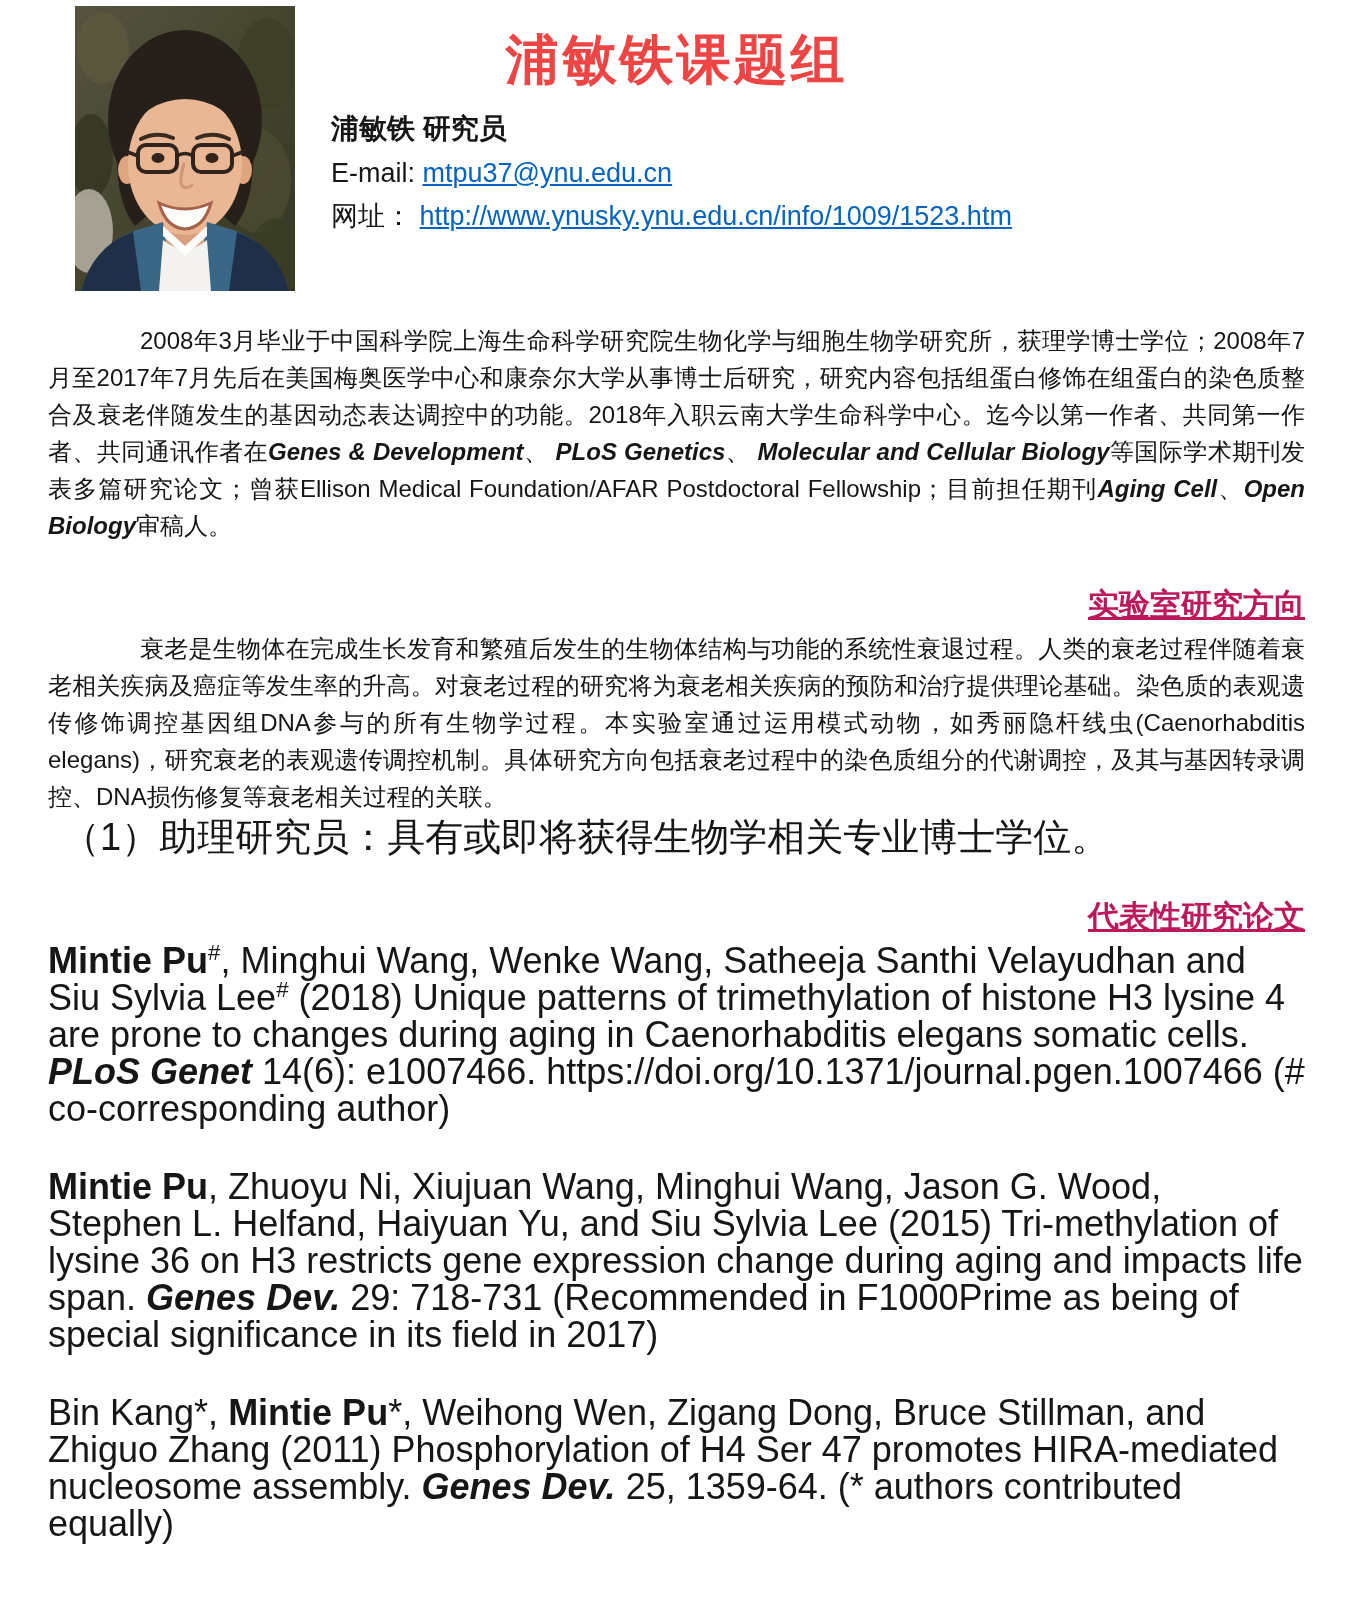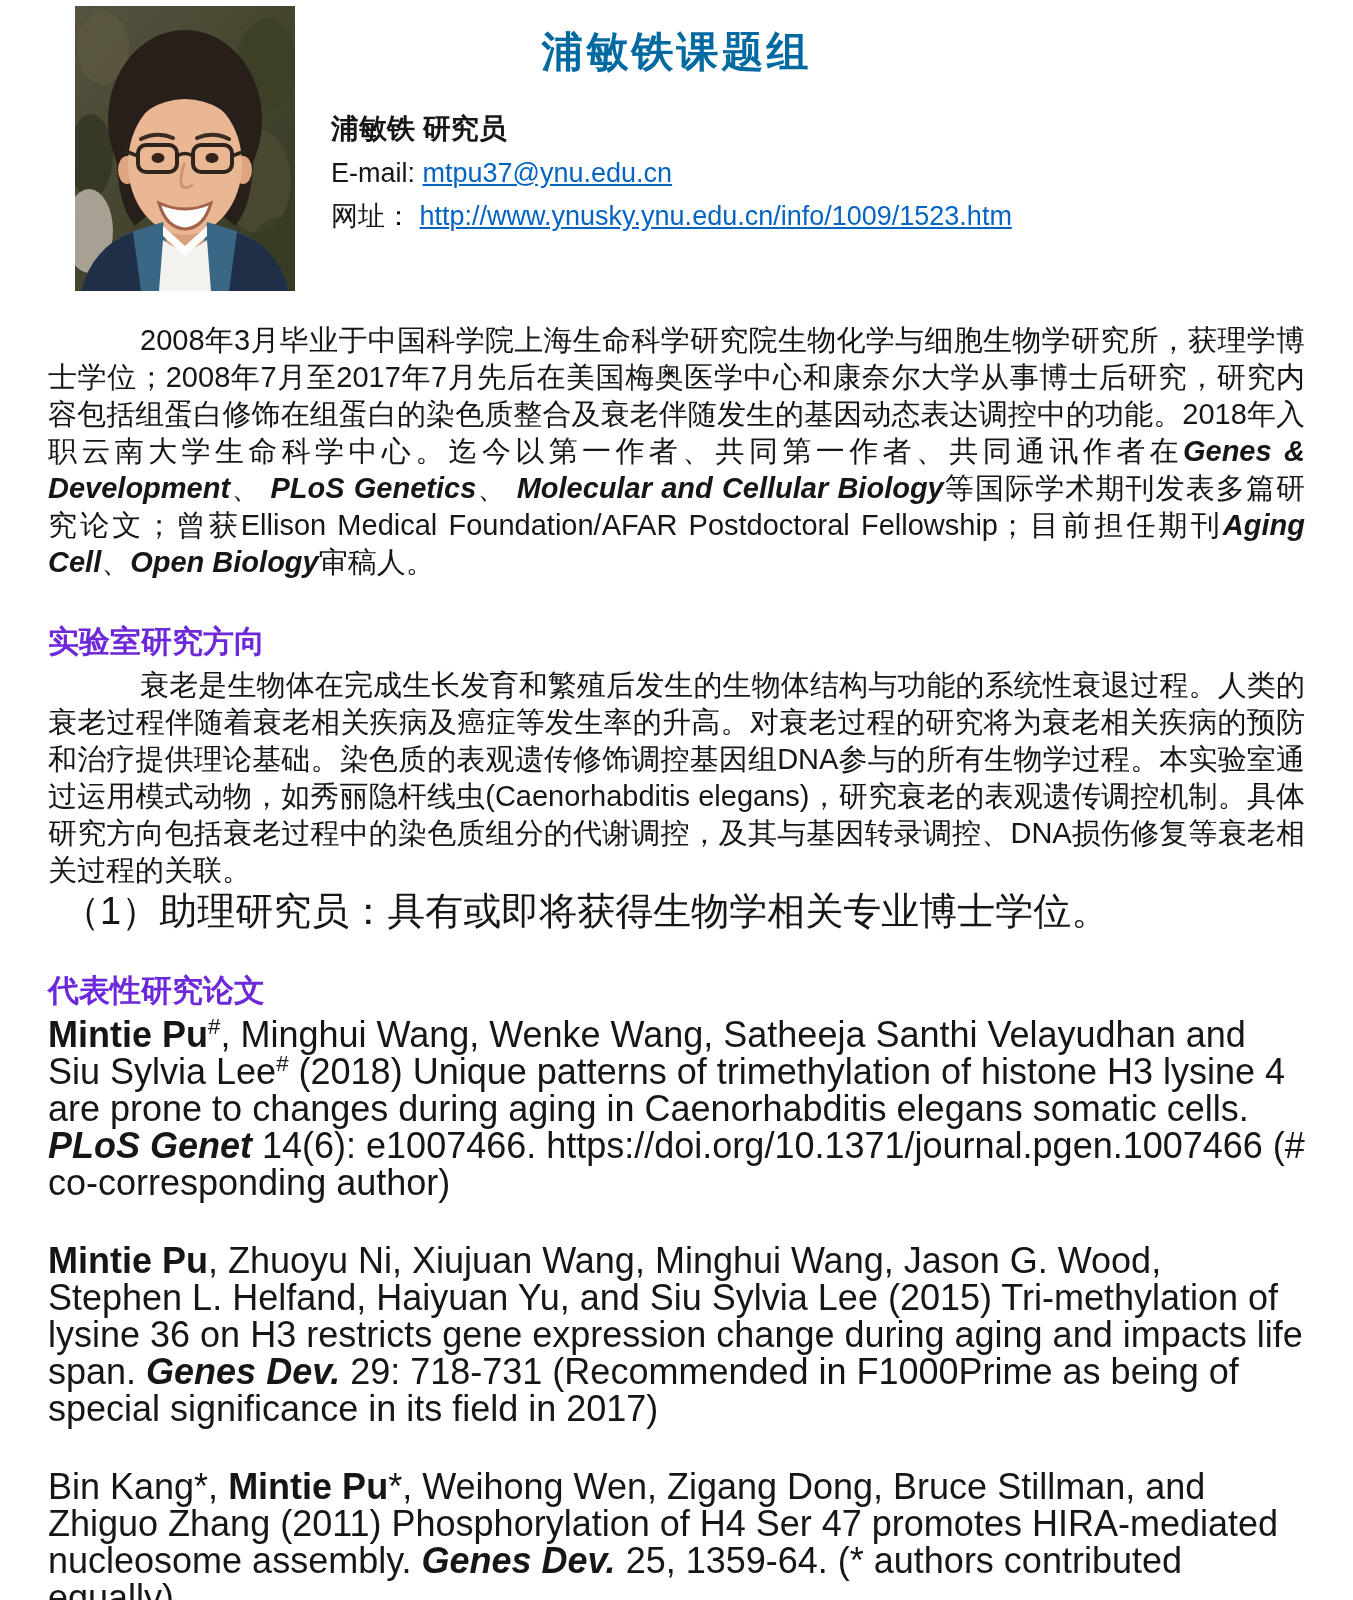--- a/index.html
+++ b/index.html
@@ -8,44 +8,44 @@
     font-family:"Liberation Sans","DejaVu Sans",sans-serif;
     color:#161616;
     -webkit-font-smoothing:antialiased;
   }
   .page{position:relative;width:1353px;height:1600px;box-sizing:border-box;padding:0 48px;overflow:hidden;}
 
   
   .header{position:relative;height:296px;}
   .title{
     margin:0;padding-top:24px;text-align:center;
-    font-size:42px;font-weight:bold;letter-spacing:3px;
-    color:#0369a1;
+    font-size:54px;font-weight:bold;letter-spacing:3px;
+    color:#ef4444;
   }
   .photo{
     position:absolute;left:27px;top:6px;width:220px;height:285px;
     overflow:hidden;background:#45452f;
   }
   .contact{position:absolute;left:283px;top:108px;}
   .contact .name{font-size:28px;font-weight:bold;line-height:42px;margin-bottom:2px;}
   .contact .line{font-size:27px;line-height:43px;white-space:nowrap;}
   a.link{color:#0563C1;text-decoration:underline;cursor:pointer;}
 
   
   .para{
-    font-size:29px;line-height:37px;margin:0;
+    font-size:24px;line-height:37px;margin:0;
     text-align:justify;text-justify:inter-ideograph;
     word-break:break-word;
   }
   .indent{text-indent:92px;}
   .bio{margin-top:26px;}
 
   h2.sec{
-    color:#6d28d9;font-size:31px;font-weight:bold;line-height:38px;
-    margin:40px 0 6px 0;
+    color:#be185d;font-size:31px;font-weight:bold;line-height:38px;
+    text-decoration:underline;margin:40px 0 6px 0;text-align:right;
   }
   h2.sec.first{margin-top:42px;}
 
   .jobs{list-style:none;margin:2px 0 0 0;padding:0 0 0 14px;}
   .jobs li{font-size:38px;line-height:41px;}
 
   .pubs{margin-top:4px;}
   .pub{font-size:36px;line-height:37px;margin:0 0 41px 0;text-align:left;}
   .pub:last-child{margin-bottom:0;}
 

